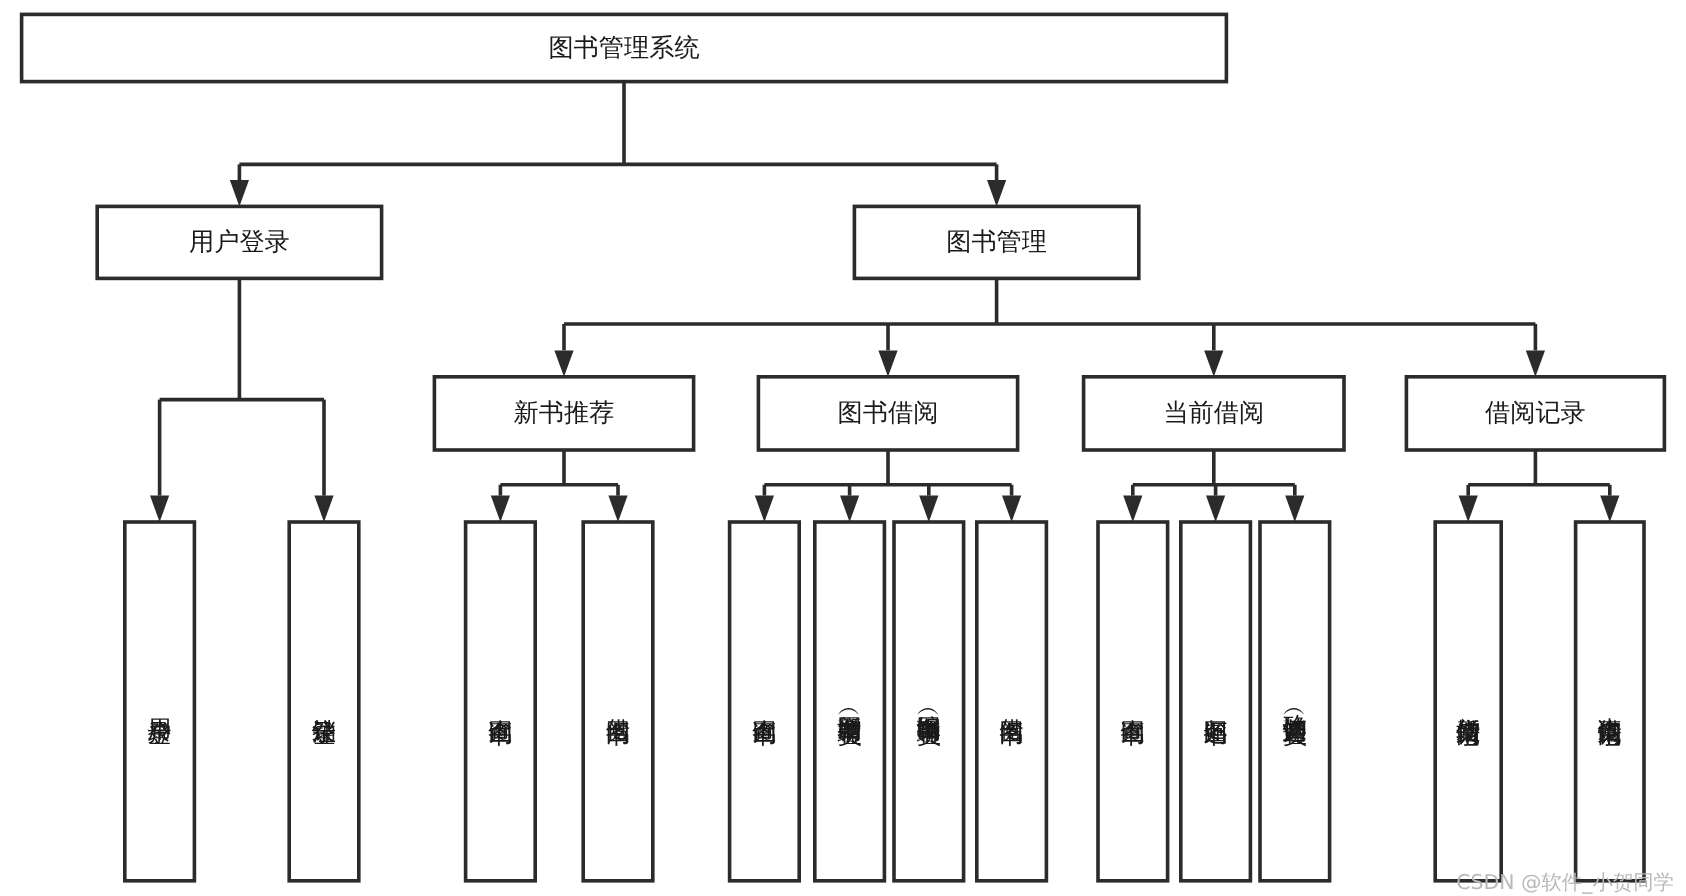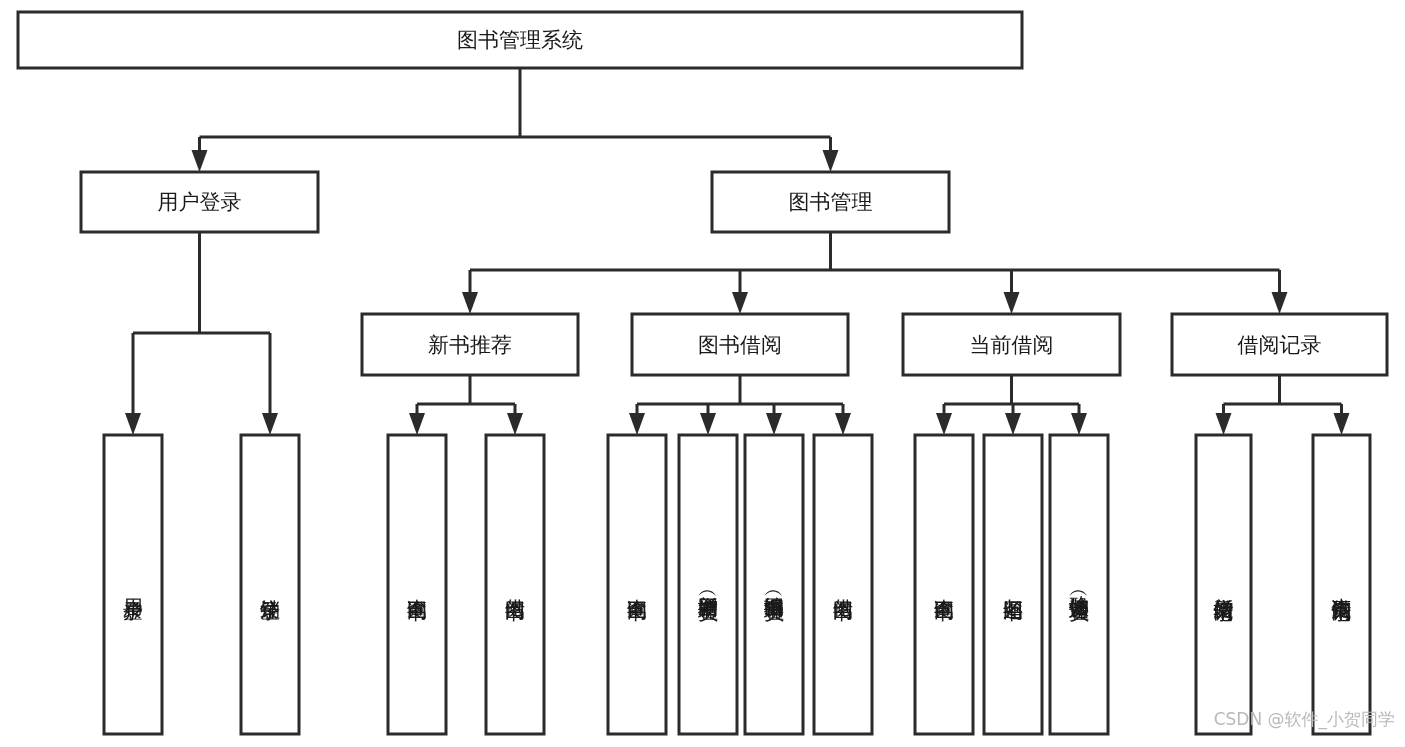--- a/index.html
+++ b/index.html
@@ -67,21 +67,21 @@
     display: flex;
     align-items: center;
     justify-content: center;
     text-align: center;
     white-space: nowrap;
     pointer-events: none;
   }
   .watermark {
     position: absolute;
     right: 10px;
-    bottom: 16px;
+    bottom: 0;
     font-family: "DejaVu Sans", "Liberation Sans", sans-serif;
     font-size: 17px;
     color: #b9b9b9;
     white-space: nowrap;
     user-select: none;
   }
 </style>
 </head>
 <body>
 

